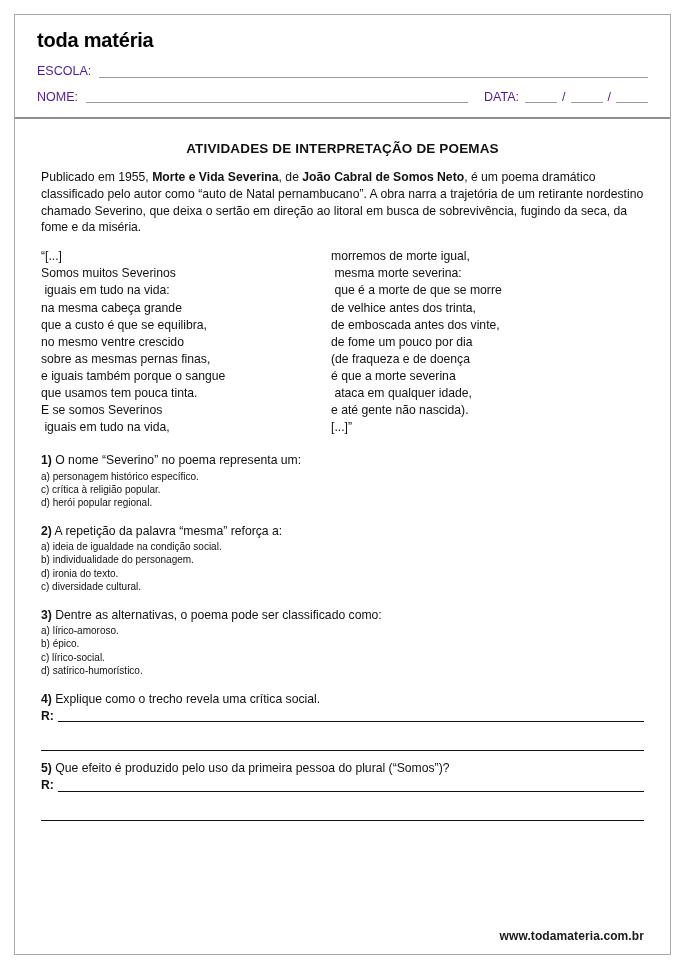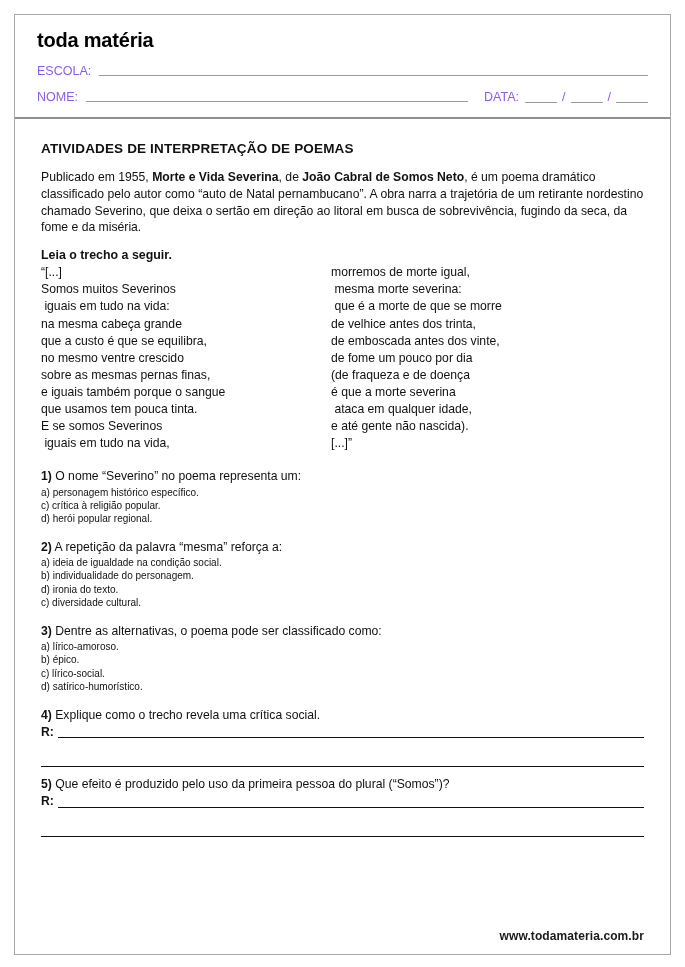--- a/index.html
+++ b/index.html
@@ -39,23 +39,23 @@
   .logo {
     font-size: 20px;
     font-weight: 700;
     letter-spacing: -0.2px;
     color: #000000;
     margin-bottom: 13px;
   }
 
   .field-row {
     display: flex;
-    align-items: center;
+    align-items: flex-end;
     font-size: 12.5px;
-    color: #8b5cf6;
+    color: #4c1d95;
     margin-bottom: 13px;
     white-space: nowrap;
   }
   .field-row:last-child { margin-bottom: 4px; }
 
   .field-label { margin-right: 8px; line-height: 1; }
 
   .rule {
     flex: 1 1 auto;
     border-bottom: 1px solid #9a9a9a;
@@ -75,21 +75,21 @@
 
   
   .body {
     flex: 1 1 auto;
     padding: 22px 26px 0 26px;
     display: flex;
     flex-direction: column;
   }
 
   .title {
-    text-align: left;
+    text-align: center;
     font-size: 13.5px;
     font-weight: 700;
     letter-spacing: 0.15px;
     margin-bottom: 13px;
   }
 
   .intro {
     font-size: 12.2px;
     line-height: 1.38;
     text-align: left;
@@ -199,21 +199,20 @@
     </div>
 
     <div class="body">
 
       <div class="title">ATIVIDADES DE INTERPRETAÇÃO DE POEMAS</div>
 
       <div class="intro">
         <span>Publicado em 1955, </span><b>Morte e Vida Severina</b><span>, de </span><b>João Cabral de Somos Neto</b><span>, é um poema dramático classificado pelo autor como “auto de Natal pernambucano”. A obra narra a trajetória de um retirante nordestino chamado Severino, que deixa o sertão em direção ao litoral em busca de sobrevivência, fugindo da seca, da fome e da miséria.</span>
       </div>
 
-      <div class="read-label">Leia o trecho a seguir.</div>
 
       <div class="poem">
         <div class="poem-col left">“[...]
 Somos muitos Severinos
  iguais em tudo na vida:
 na mesma cabeça grande
 que a custo é que se equilibra,
 no mesmo ventre crescido
 sobre as mesmas pernas finas,
 e iguais também porque o sangue

